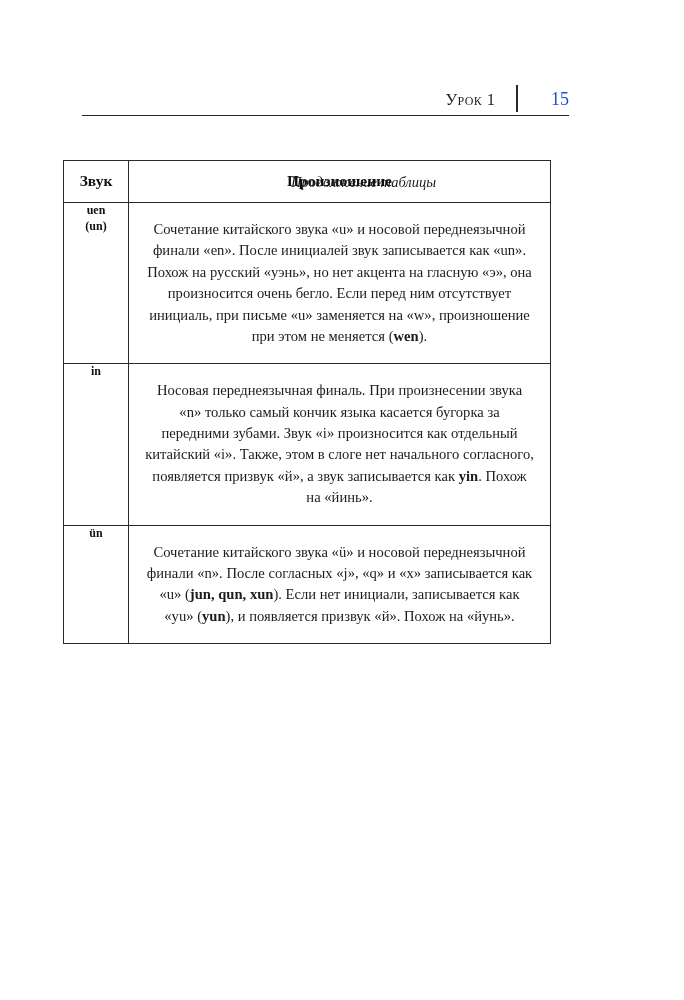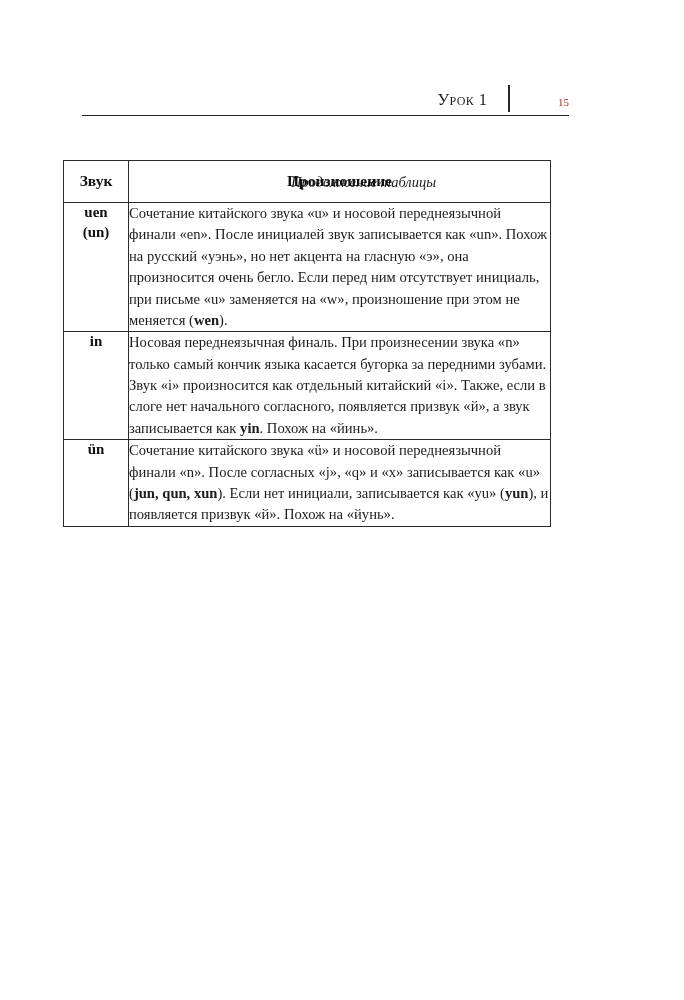--- a/index.html
+++ b/index.html
@@ -50,24 +50,24 @@
     padding-bottom: 3px;
   }
   .runhead-divider {
     width: 1.6px;
     height: 27px;
     background: #272727;
     align-self: flex-end;
     margin-bottom: -1px;
   }
   .runhead-pageno {
-    font-size: 11px;
-    color: #b91c1c;
+    font-size: 18px;
+    color: #1d4ed8;
     line-height: 1;
-    padding-left: 33px;
+    padding-left: 25px;
     padding-bottom: 3px;
     min-width: 26px;
     text-align: right;
   }
 
   
   .continued {
     position: absolute;
     right: 116px;
     top: 131px;
@@ -100,35 +100,35 @@
     font-weight: bold;
     font-size: 15.5px;
     padding: 11px 4px 12px;
     vertical-align: middle;
     color: #111;
   }
 
   .cell-sound {
     text-align: center;
     font-weight: bold;
-    font-size: 15px;
+    font-size: 12px;
     padding: 11px 4px 10px;
     line-height: 1.32;
     color: #111;
   }
   .cell-pron {
     font-size: 14.6px;
     line-height: 1.465;
     padding: 11px 12px 12px 13px;
     text-align: left;
     color: #1c1c1c;
     hyphens: none;
   }
   .cell-pron b { font-weight: bold; }
-  .cell-pron p { margin: 0; }
+  .cell-pron p { margin: 16px; text-align: center; }
 </style>
 </head>
 <body>
 
 <div class="page">
 
   <div class="runhead">
     <div class="runhead-inner">
       <span class="runhead-lesson">Урок 1</span>
       <span class="runhead-divider"></span>
@@ -152,21 +152,21 @@
     <tbody>
         <tr>
           <td class="cell-sound"><span>uen</span><br><span>(un)</span></td>
           <td class="cell-pron">
             <p><span>Сочетание китайского звука «u» и носовой переднеязычной финали «en». После инициалей звук записывается как «un». Похож на русский «уэнь», но нет акцента на гласную «э», она произносится очень бегло. Если перед ним отсутствует инициаль, при письме «u» заменяется на «w», произношение при этом не меняется (</span><b>wen</b><span>).</span></p>
           </td>
         </tr>
         <tr>
           <td class="cell-sound"><span>in</span></td>
           <td class="cell-pron">
-            <p><span>Носовая переднеязычная финаль. При произнесении звука «n» только самый кончик языка касается бугорка за передними зубами.  Звук «i» произносится как отдельный китайский «i». Также, если в слоге нет начального согласного, появляется призвук «й», а звук записывается как </span><b>yin</b><span>. Похож на «йинь».</span></p>
+            <p><span>Носовая переднеязычная финаль. При произнесении звука «n» только самый кончик языка касается бугорка за передними зубами.  Звук «i» произносится как отдельный китайский «i». Также, этом в слоге нет начального согласного, появляется призвук «й», а звук записывается как </span><b>yin</b><span>. Похож на «йинь».</span></p>
           </td>
         </tr>
         <tr>
           <td class="cell-sound"><span>ün</span></td>
           <td class="cell-pron">
             <p><span>Сочетание китайского звука «ü» и носовой переднеязычной финали «n». После согласных «j», «q» и «x» записывается как «u» (</span><b>jun, qun, xun</b><span>). Если нет инициали, записывается как «yu» (</span><b>yun</b><span>), и появляется призвук «й». Похож на «йунь».</span></p>
           </td>
         </tr>
       </tbody>
   </table>

